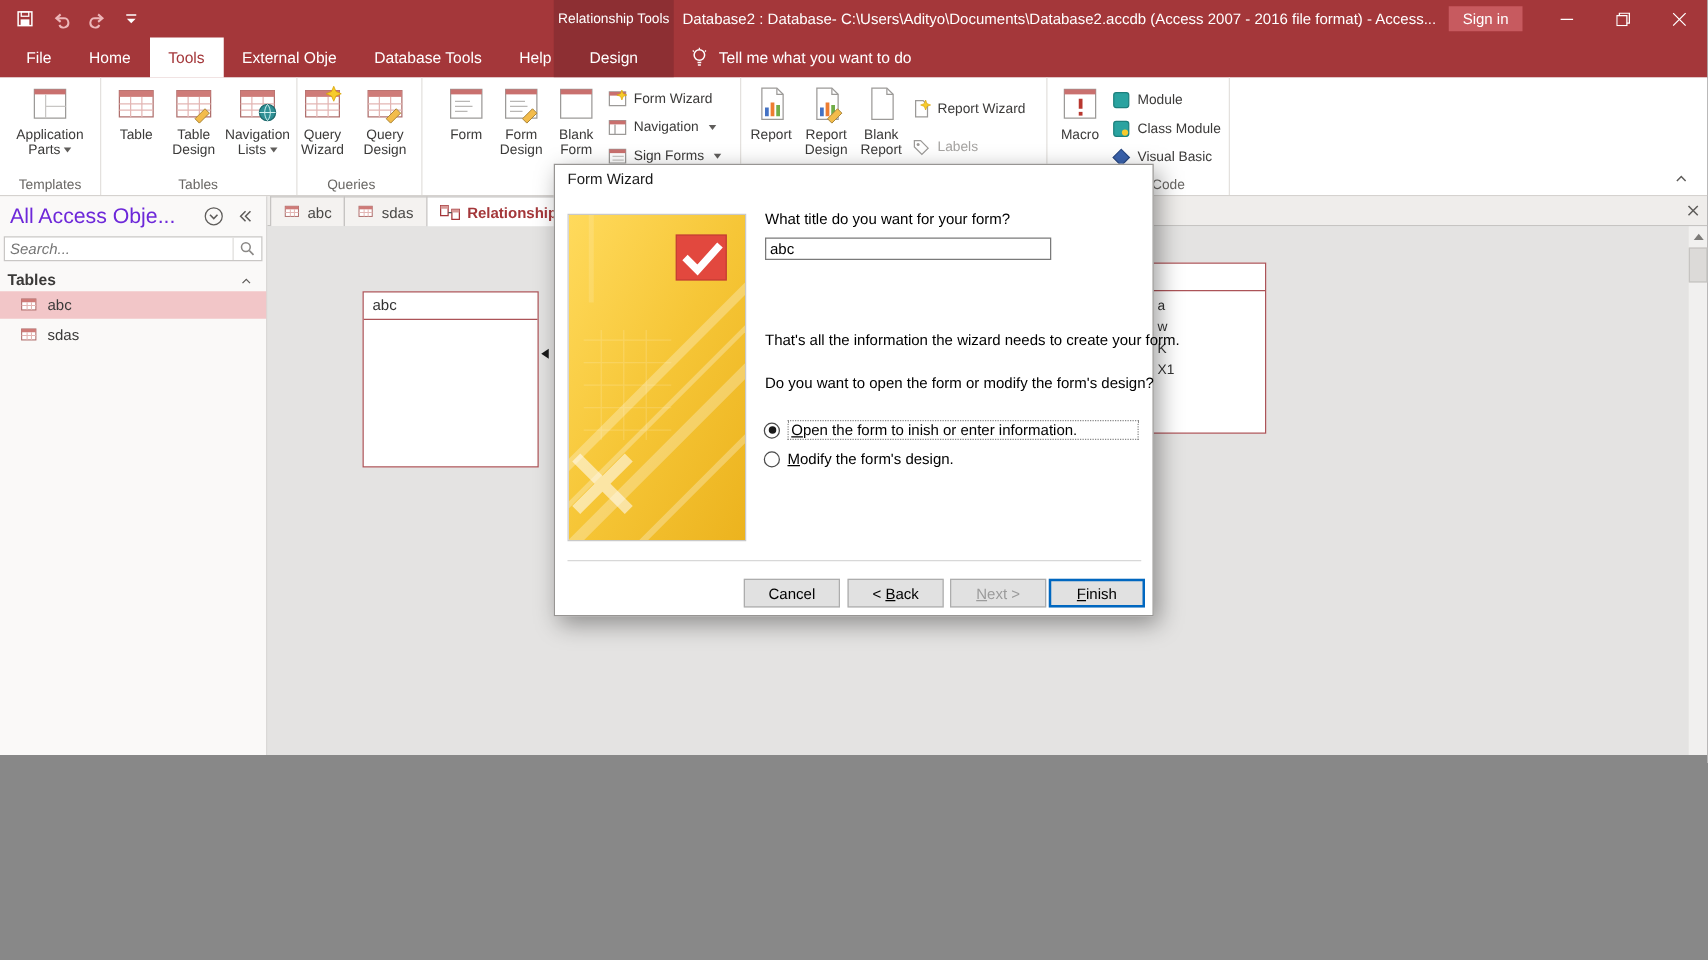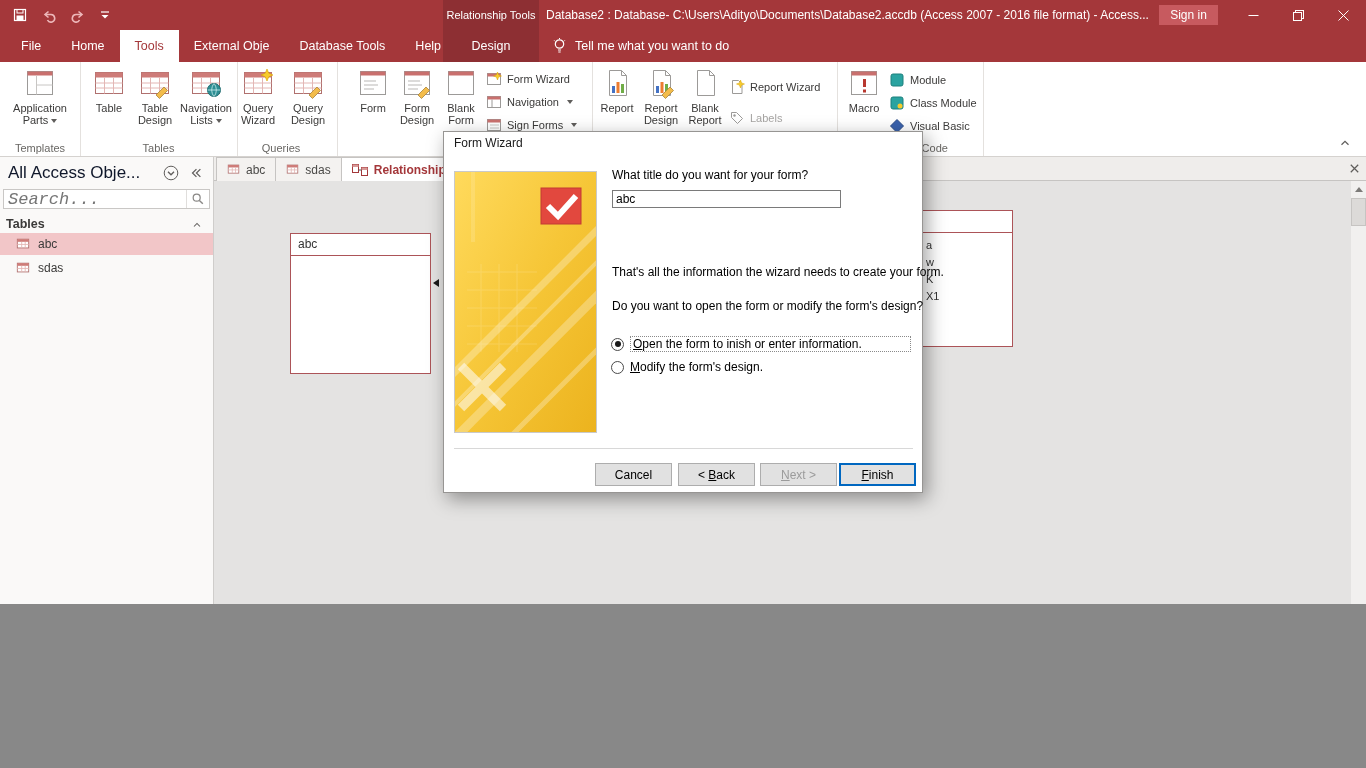--- a/index.html
+++ b/index.html
@@ -35,26 +35,26 @@
   .bigbtn .ic32{width:32px;height:32px;margin:4px 0 3px;}
   .smallbtn{position:absolute;height:21px;display:flex;align-items:center;gap:5px;font-size:11px;color:#3B3A39;white-space:nowrap;cursor:default;}
   .smallbtn .ic16{width:16px;height:16px;}
   .smallbtn.disabled{color:#A6A4A2;}
   .caret{display:inline-block;width:0;height:0;border-left:3.5px solid transparent;border-right:3.5px solid transparent;
          border-top:4px solid #5F5D5B;margin-left:3px;vertical-align:middle;}
   .collapse-chevron{position:absolute;right:14px;bottom:6px;}
 
   
   #navpane{position:absolute;left:0;top:157px;width:214px;height:590px;background:#FAF9F8;border-right:1px solid #CFCDCB;box-sizing:border-box;}
-  .navheader{position:absolute;left:8px;top:3px;height:26px;line-height:26px;font-size:17px;color:#0f172a;white-space:nowrap;}
+  .navheader{position:absolute;left:8px;top:3px;height:26px;line-height:26px;font-size:17px;color:#6d28d9;white-space:nowrap;}
   .navhdr-ic1{position:absolute;right:34px;top:8px;}
   .navhdr-ic2{position:absolute;right:10px;top:9px;}
   .navsearch{position:absolute;left:3px;top:32px;width:207px;height:20px;border:1px solid #C9C7C5;background:#fff;
              display:flex;align-items:center;box-sizing:border-box;}
-  .navsearch input{flex:1;min-width:0;border:0;outline:0;background:transparent;font-family:Liberation Mono, monospace;font-size:17px;
+  .navsearch input{flex:1;min-width:0;border:0;outline:0;background:transparent;font-family:Liberation Sans, sans-serif;font-size:12px;
                    font-style:italic;color:#444;padding:0 4px;}
   .magwrap{width:22px;height:100%;border-left:1px solid #E0DEDC;display:flex;align-items:center;justify-content:center;}
   .navsection{position:absolute;left:0;top:58px;width:100%;height:19px;}
   .navsection .sect-label{position:absolute;left:6px;top:0;line-height:19px;font-size:12.5px;font-weight:bold;color:#3B3A39;}
   .navsection .sect-chev{position:absolute;right:10px;top:4px;}
   .navitem{position:absolute;left:0;width:100%;height:22px;display:flex;align-items:center;gap:8px;padding-left:16px;
            box-sizing:border-box;font-size:12px;color:#3B3A39;cursor:default;}
   .navitem.sel{background:#F2C6C8;}
 
   

